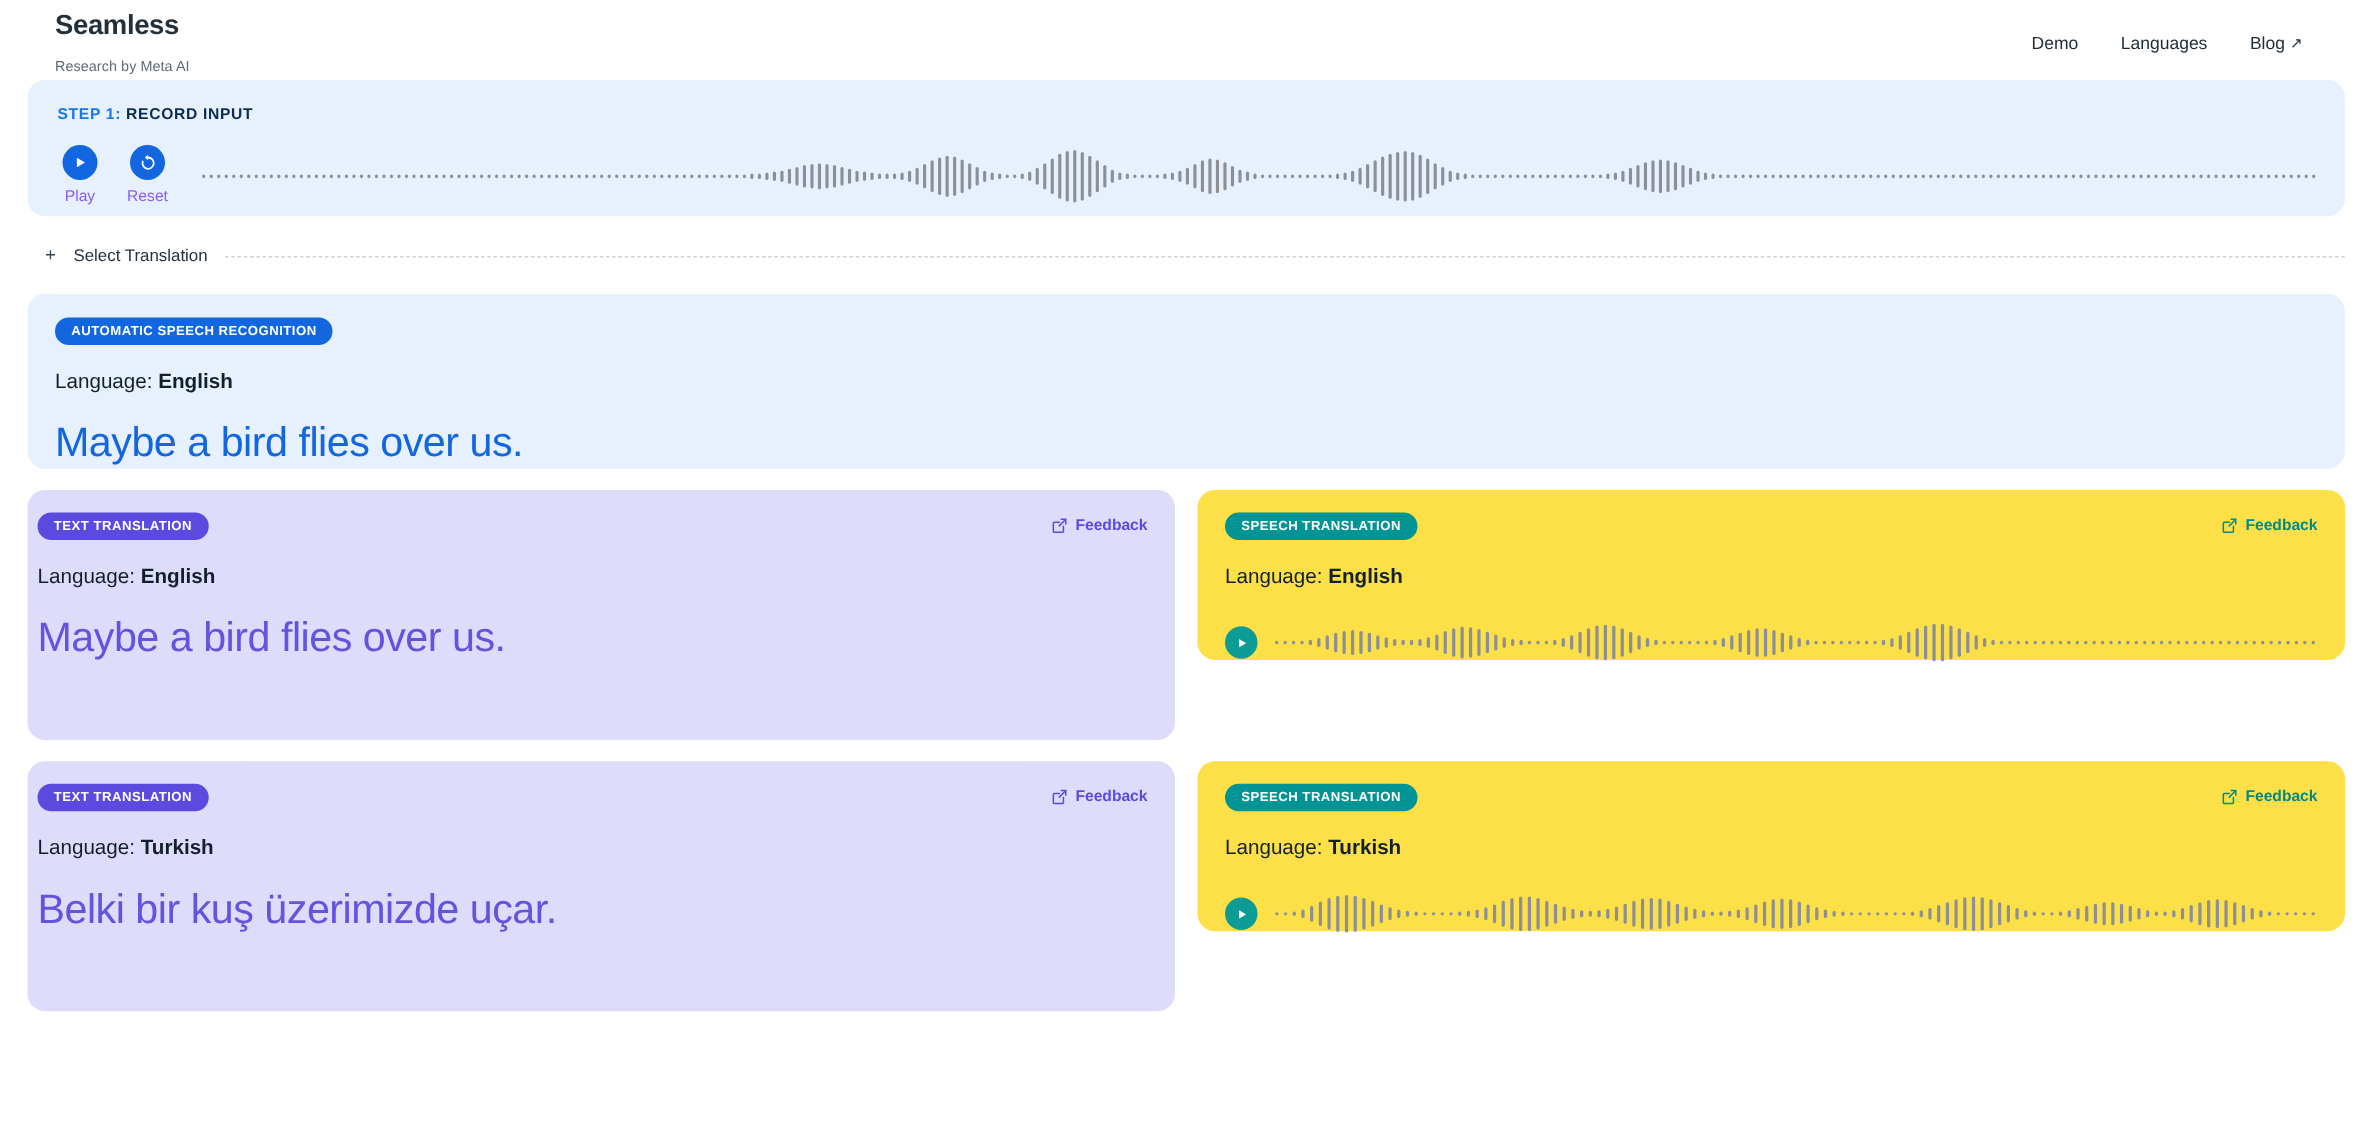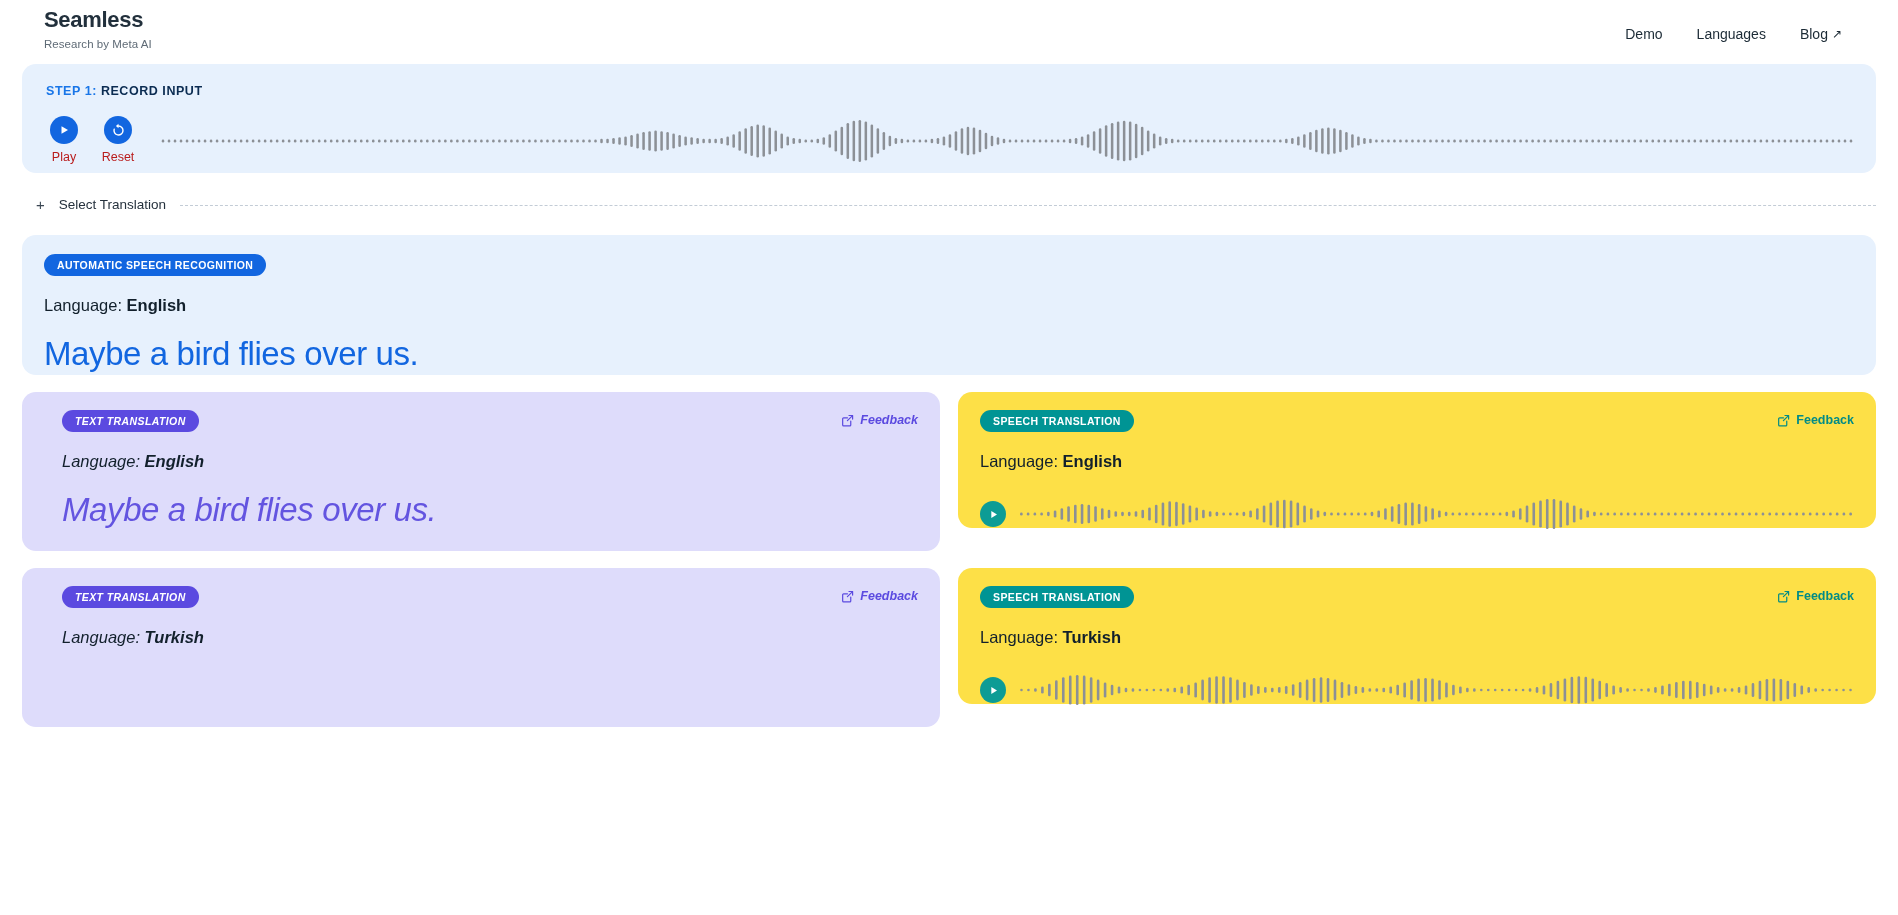--- a/index.html
+++ b/index.html
@@ -24,21 +24,21 @@
   .brand-title {
     font-size: 22px;
     font-weight: 700;
     color: #22303c;
     letter-spacing: -0.3px;
     line-height: 1.25;
   }
   .brand-sub {
     font-size: 11.5px;
     color: #5f6b76;
-    margin-top: 4px;
+    margin-top: 14px;
     letter-spacing: 0.05px;
   }
   .nav {
     display: flex;
     align-items: center;
     gap: 34px;
     margin-top: 20px;
   }
   .nav-link {
     font-size: 14px;
@@ -87,21 +87,21 @@
     display: flex;
     align-items: center;
     justify-content: center;
     cursor: pointer;
     border: none;
   }
   .circle-btn svg { display: block; }
   .ctrl-label {
     margin-top: 6px;
     font-size: 12.5px;
-    color: #b91c1c;
+    color: #8b5cf6;
   }
 
   .wave-top {
     flex: 1;
     height: 46px;
     margin-left: 8px;
     margin-top: 2px;
   }
 
   
@@ -192,23 +192,22 @@
   
   .row-grid {
     display: grid;
     grid-template-columns: 1fr 1fr;
     gap: 18px;
     margin: 17px 22px 0 22px;
   }
   .card-text {
     background: #dedcfb;
     border-radius: 14px;
-    padding: 18px 22px 20px 40px;
-    height: 159px;
-    font-style: italic;
+    padding: 18px 22px 20px 8px;
+    height: 200px;
   }
   .card-text .big-text { color: #6354e0; }
   .feedback-purple { color: #5b4ae0; }
 
   .card-speech {
     background: #fde047;
     border-radius: 14px;
     padding: 18px 22px 20px 22px;
     height: 136px;
   }
@@ -757,20 +756,21 @@
           <path d="M10.5 7.6v4.2a1 1 0 0 1-1 1H2.8a1 1 0 0 1-1-1V5.1a1 1 0 0 1 1-1H7" fill="none" stroke="currentColor" stroke-width="1.3" stroke-linecap="round"></path>
           <path d="M8.6 1.6h3.9v3.9" fill="none" stroke="currentColor" stroke-width="1.3" stroke-linecap="round" stroke-linejoin="round"></path>
           <path d="M12.4 1.7 6.9 7.2" fill="none" stroke="currentColor" stroke-width="1.3" stroke-linecap="round"></path>
         </svg>
         <span>Feedback</span>
       </span>
     </div>
     <div class="lang-line">
       <span>Language: </span><b>Turkish</b>
     </div>
+    <div class="big-text">Belki bir kuş üzerimizde uçar.</div>
   </div>
 
   <div class="card-speech">
     <div class="card-head">
       <span class="badge badge-speech">SPEECH TRANSLATION</span>
       <span class="feedback feedback-teal">
         <svg width="13" height="13" viewBox="0 0 14 14">
           <path d="M10.5 7.6v4.2a1 1 0 0 1-1 1H2.8a1 1 0 0 1-1-1V5.1a1 1 0 0 1 1-1H7" fill="none" stroke="currentColor" stroke-width="1.3" stroke-linecap="round"></path>
           <path d="M8.6 1.6h3.9v3.9" fill="none" stroke="currentColor" stroke-width="1.3" stroke-linecap="round" stroke-linejoin="round"></path>
           <path d="M12.4 1.7 6.9 7.2" fill="none" stroke="currentColor" stroke-width="1.3" stroke-linecap="round"></path>

